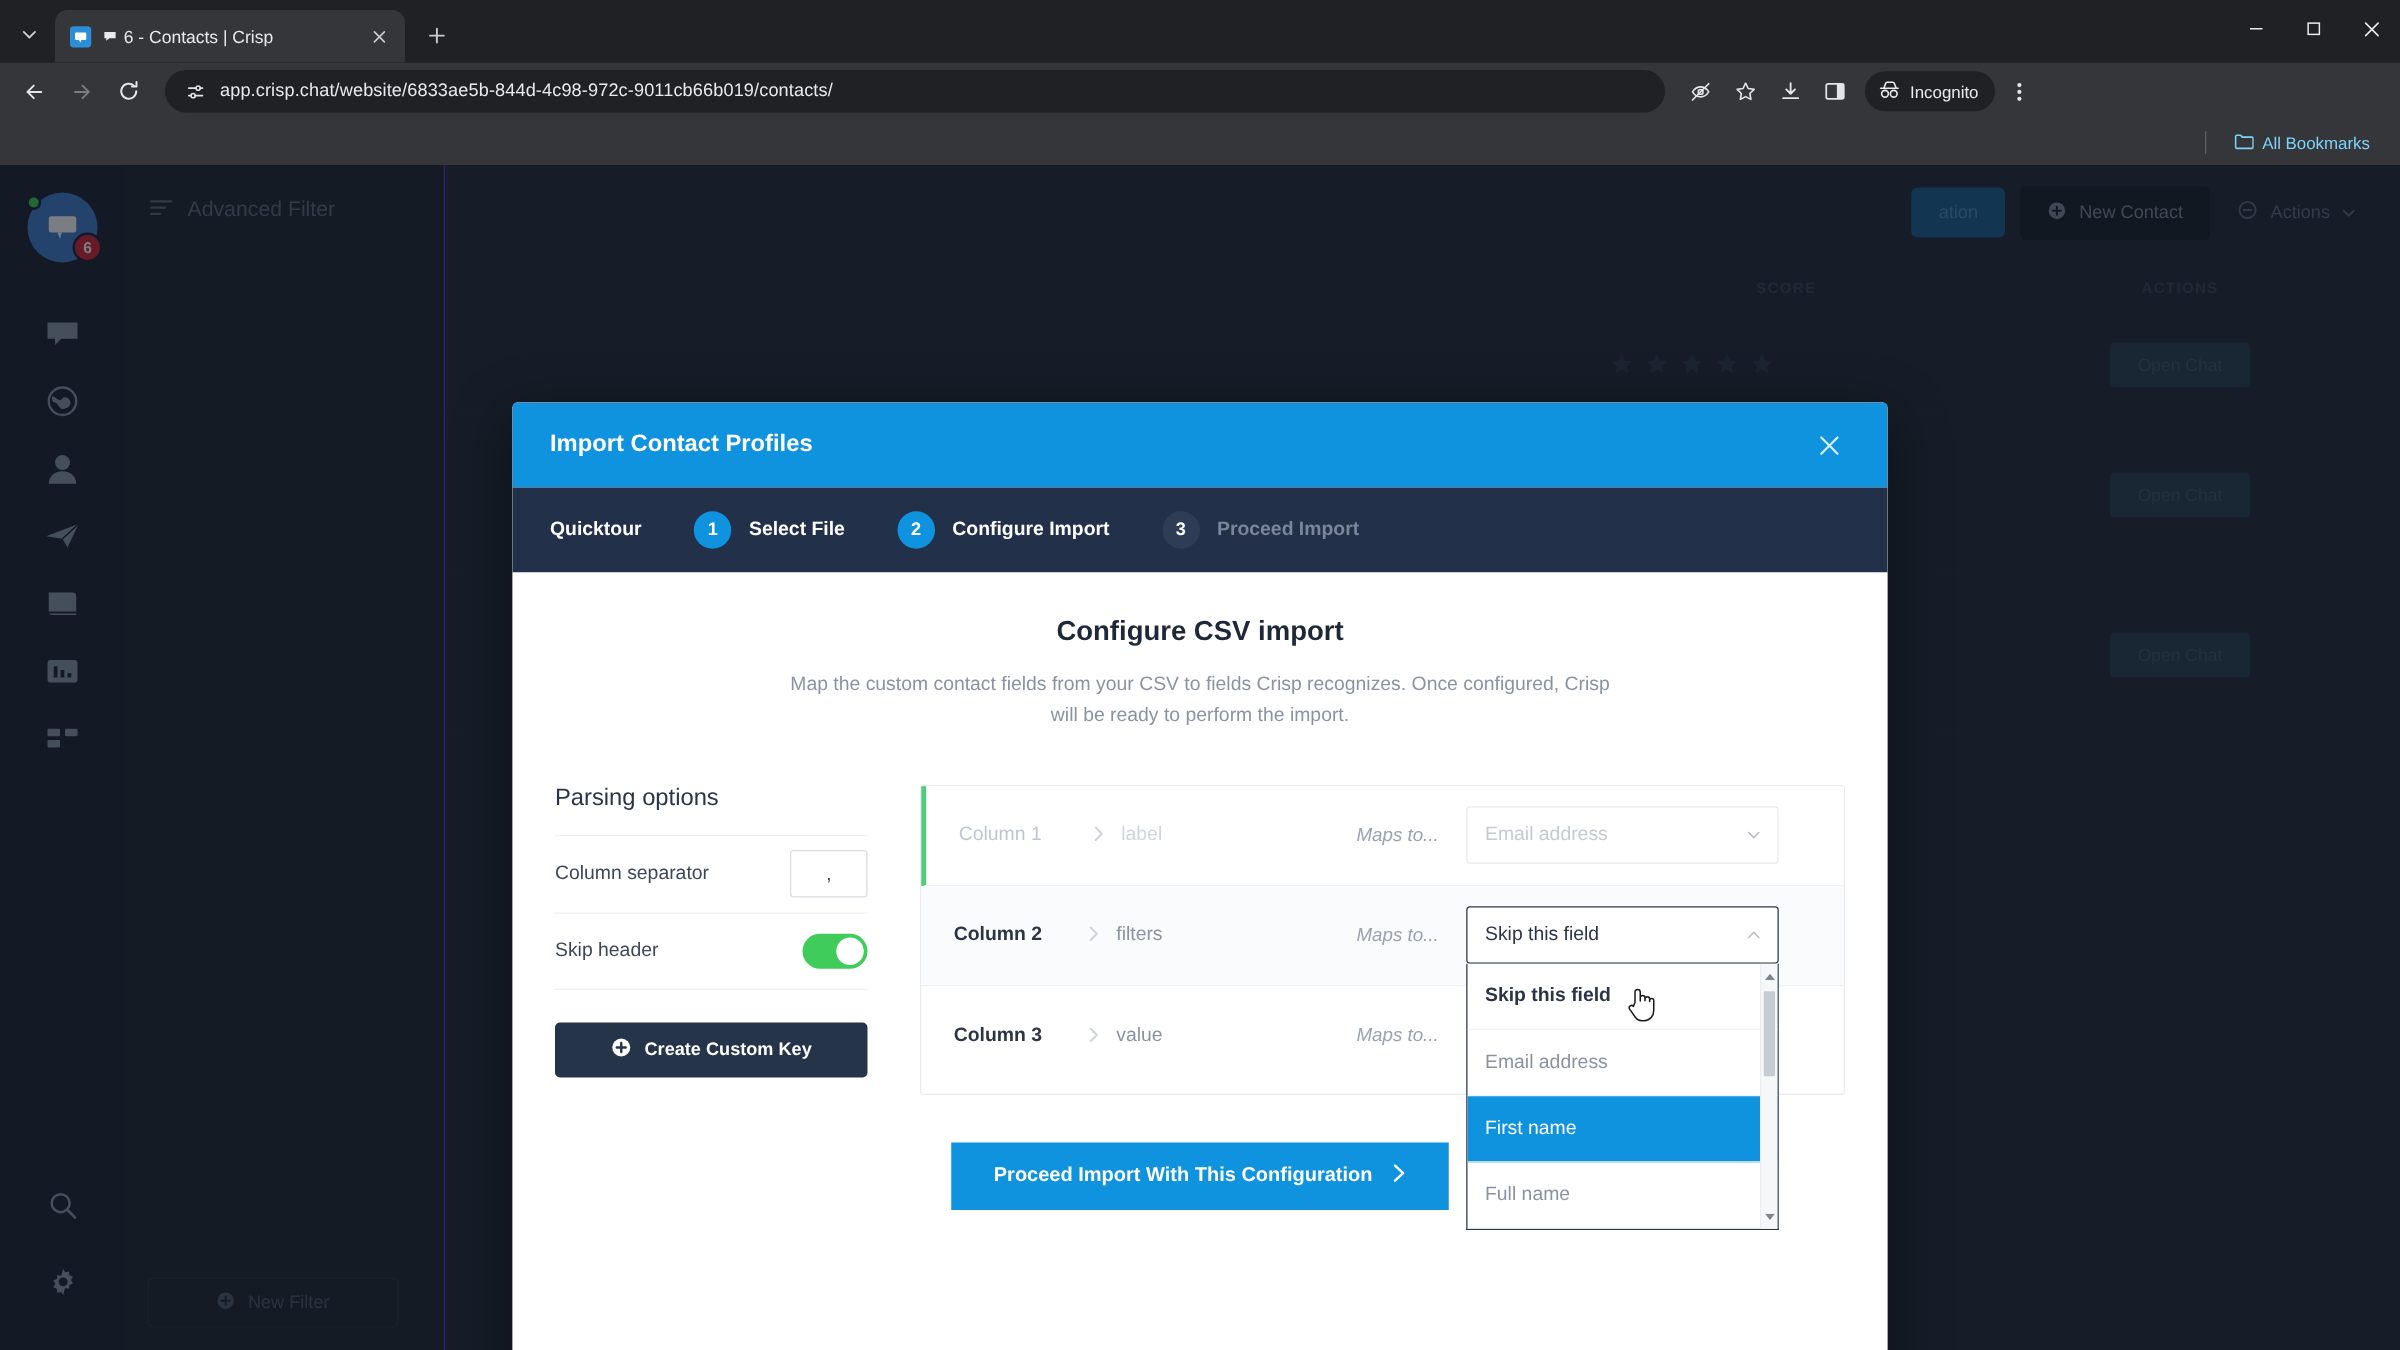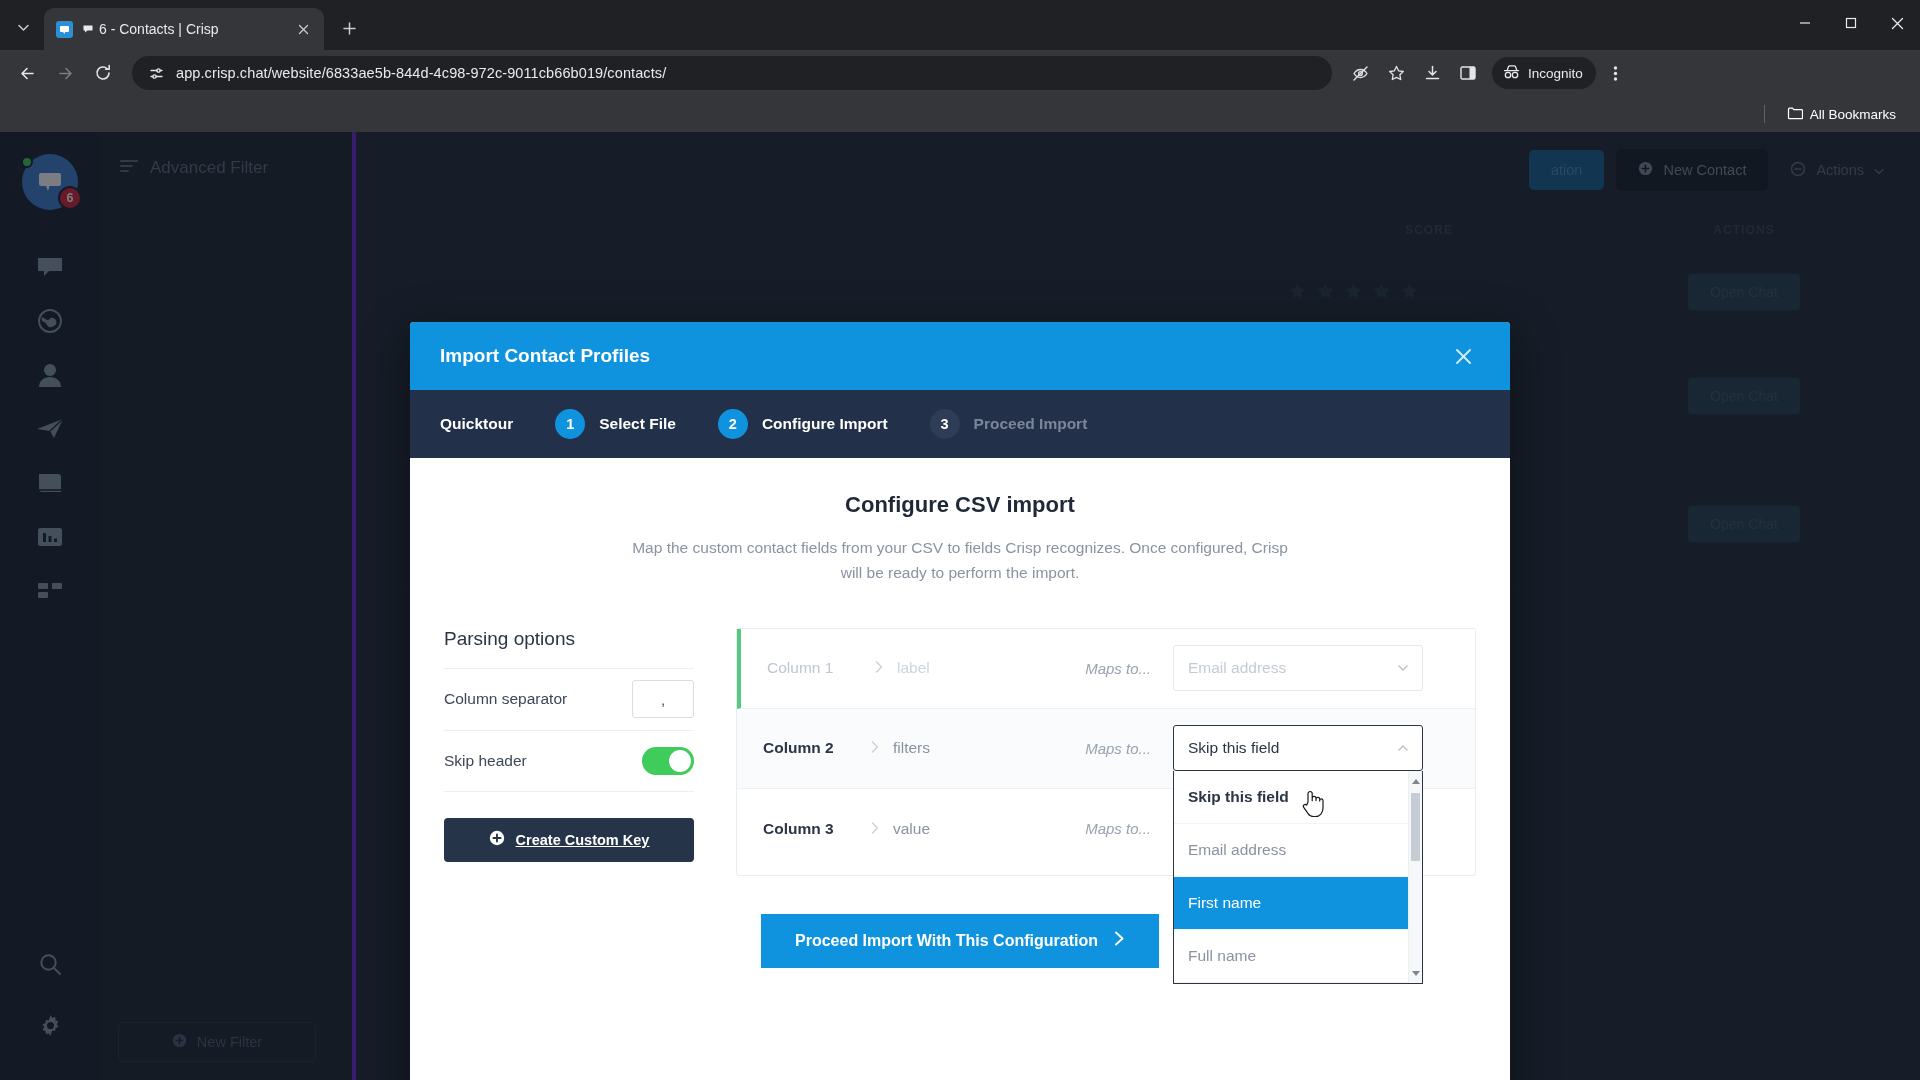--- a/index.html
+++ b/index.html
@@ -83,21 +83,21 @@
     background: #202124; color: #e8eaed; font-size: 13.5px; margin-left: 4px;
   }
   .bookmarks-bar {
     height: 36px; background: #35363a;
     display: flex; align-items: center; justify-content: flex-end;
     padding-right: 18px; gap: 8px;
   }
   .bm-sep { width: 1px; height: 18px; background: #5f6368; margin-right: 8px; }
   .bm-item {
     display: flex; align-items: center; gap: 7px;
-    color: #ffffff; font-size: 13.5px; padding: 4px 6px; border-radius: 4px;
+    color: #7dd3fc; font-size: 13.5px; padding: 4px 6px; border-radius: 4px;
   }
 
   
   .page {
     position: relative; width: 1920px; height: 948px;
     background: #1d2532; overflow: hidden;
   }
   .app-sidebar {
     position: absolute; left: 0; top: 0; width: 100px; height: 948px;
     background: #1b2433;
@@ -122,21 +122,21 @@
   }
   .side-icon {
     width: 52px; height: 53px;
     display: flex; align-items: center; justify-content: center;
     color: #8a97ab; margin-bottom: 1px;
   }
   .side-spacer { flex: 1; }
 
   .filter-panel {
     position: absolute; left: 100px; top: 0; width: 256px; height: 948px;
-    background: #1d2634; border-right: 4px solid #6d28d9;
+    background: #1d2634; border-right: 1px solid #6d28d9;
   }
   .filter-head {
     display: flex; align-items: center; gap: 12px;
     padding: 26px 20px; color: #5f6c80; font-size: 17px;
   }
   .new-filter-btn {
     position: absolute; left: 0px; right: 18px; bottom: 18px;
     margin: 0 18px; height: 40px; border: 1px solid #2a3547; border-radius: 5px;
     display: flex; align-items: center; justify-content: center; gap: 10px;
     color: #4e5c72; font-size: 14.5px;
@@ -262,21 +262,21 @@
     position: relative;
   }
   .toggle-knob {
     position: absolute; right: 3px; top: 3px;
     width: 22px; height: 22px; border-radius: 50%; background: #fff;
   }
   .opt-row.last { border-bottom: 1px solid #edf0f3; }
   .create-key-btn {
     margin-top: 26px; height: 44px; background: #253449; border-radius: 4px;
     color: #fff; font-size: 14.5px; font-weight: bold;
-    display: flex; align-items: center; justify-content: center; gap: 11px; text-decoration: underline;
+    display: flex; align-items: center; justify-content: center; gap: 11px;
   }
 
   .map-col {
     flex: 1; border: 1px solid #e8ebef; border-radius: 3px;
     background: #fff; min-height: 248px; position: relative;
   }
   .map-row {
     height: 80px; display: flex; align-items: center;
     padding: 0 26px; border-bottom: 1px solid #eef1f4; position: relative;
   }

